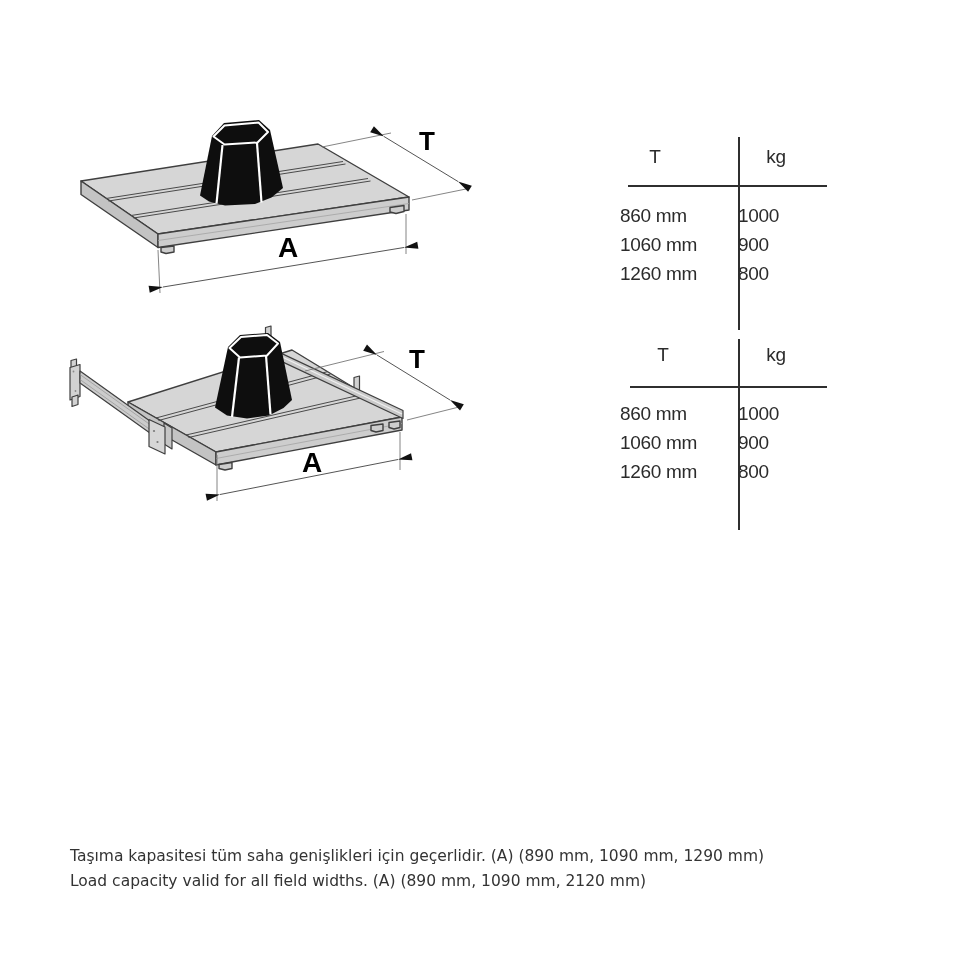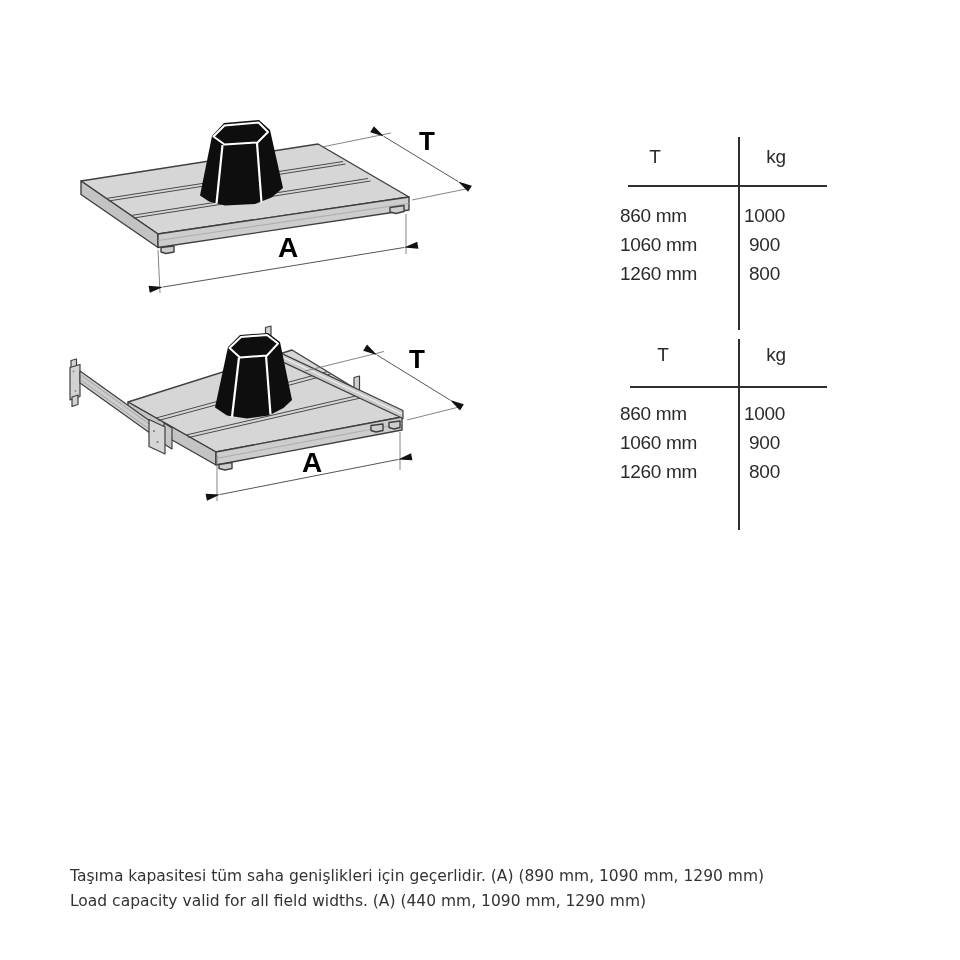--- a/index.html
+++ b/index.html
@@ -9,26 +9,26 @@
   }
   svg{position:absolute;overflow:visible;}
   
   .tbl{position:absolute;width:215px;height:200px;}
   .tbl span{
     position:absolute;display:block;font-family:"Liberation Sans",sans-serif;
     font-size:19px;line-height:20px;color:#2b2b2b;letter-spacing:-0.3px;white-space:nowrap;
   }
   .tbl .th{text-align:center;}
   .tbl .c1{left:0;width:90px;text-align:left;}
-  .tbl .c2{left:118px;width:53px;text-align:center;}
+  .tbl .c2{left:118px;width:53px;text-align:left;}
   .vline{position:absolute;width:1.5px;background:#2f2f2f;}
   .hline{position:absolute;height:1.5px;background:#2f2f2f;}
   
   .footer{
-    position:absolute;left:70px;top:864px;
+    position:absolute;left:70px;top:844px;
     font-size:15.5px;line-height:25px;color:#333;white-space:nowrap;
   }
   .footer span{display:block;}
 </style>
 </head>
 <body>
 
 <div class="canvas">
 
   <svg style="left:55px;top:100px;" width="420" height="200" viewBox="55 100 420 200">
@@ -169,16 +169,16 @@
     <span class="c1" style="top:67px;">860 mm</span>
     <span class="c2" style="top:67px;">1000</span>
     <span class="c1" style="top:96px;">1060 mm</span>
     <span class="c2" style="top:96px;">900</span>
     <span class="c1" style="top:125px;">1260 mm</span>
     <span class="c2" style="top:125px;">800</span>
   </div>
 
   <div class="footer">
     <span>Taşıma kapasitesi tüm saha genişlikleri için geçerlidir. (A) (890 mm, 1090 mm, 1290 mm)</span>
-    <span>Load capacity valid for all field widths. (A) (440 mm, 1090 mm, 1290 mm)</span>
+    <span>Load capacity valid for all field widths. (A) (890 mm, 1090 mm, 2120 mm)</span>
   </div>
 
 </div>
 
 </body></html>

